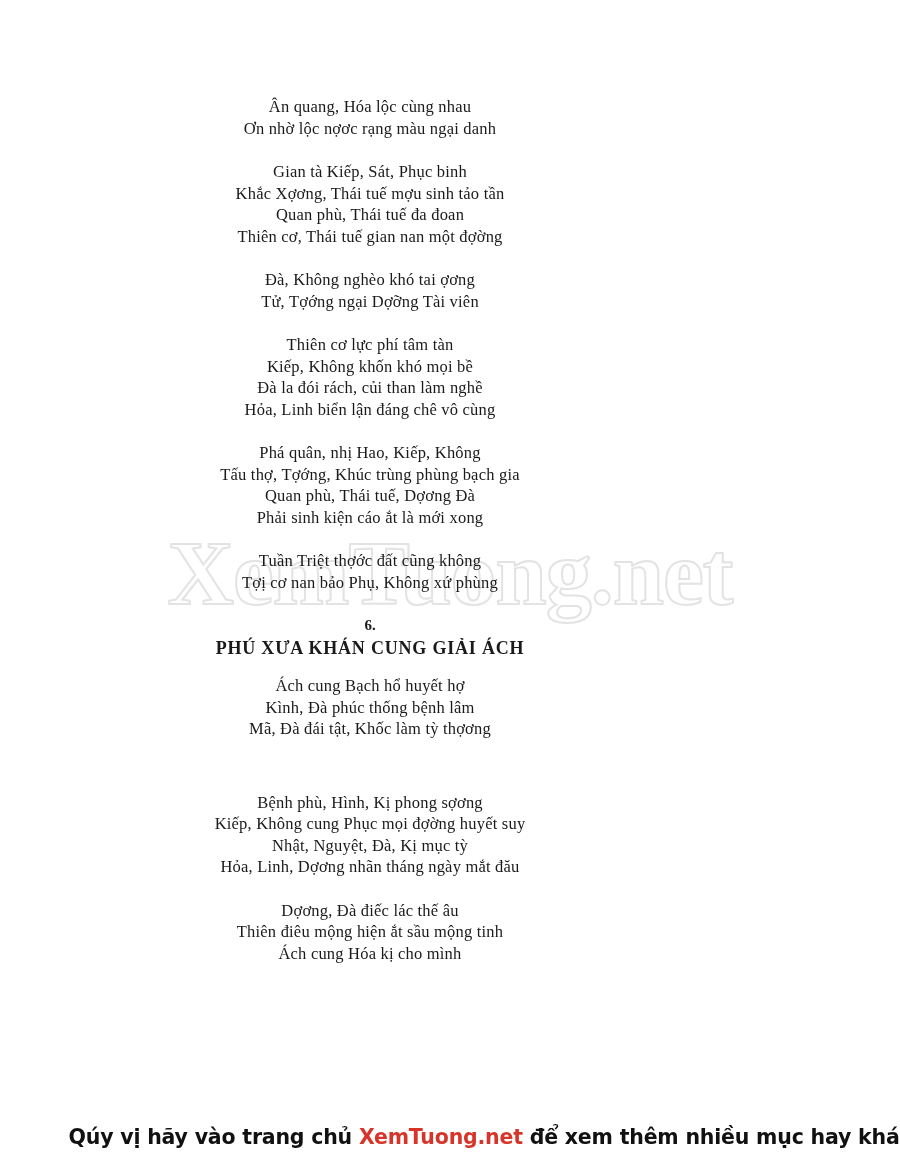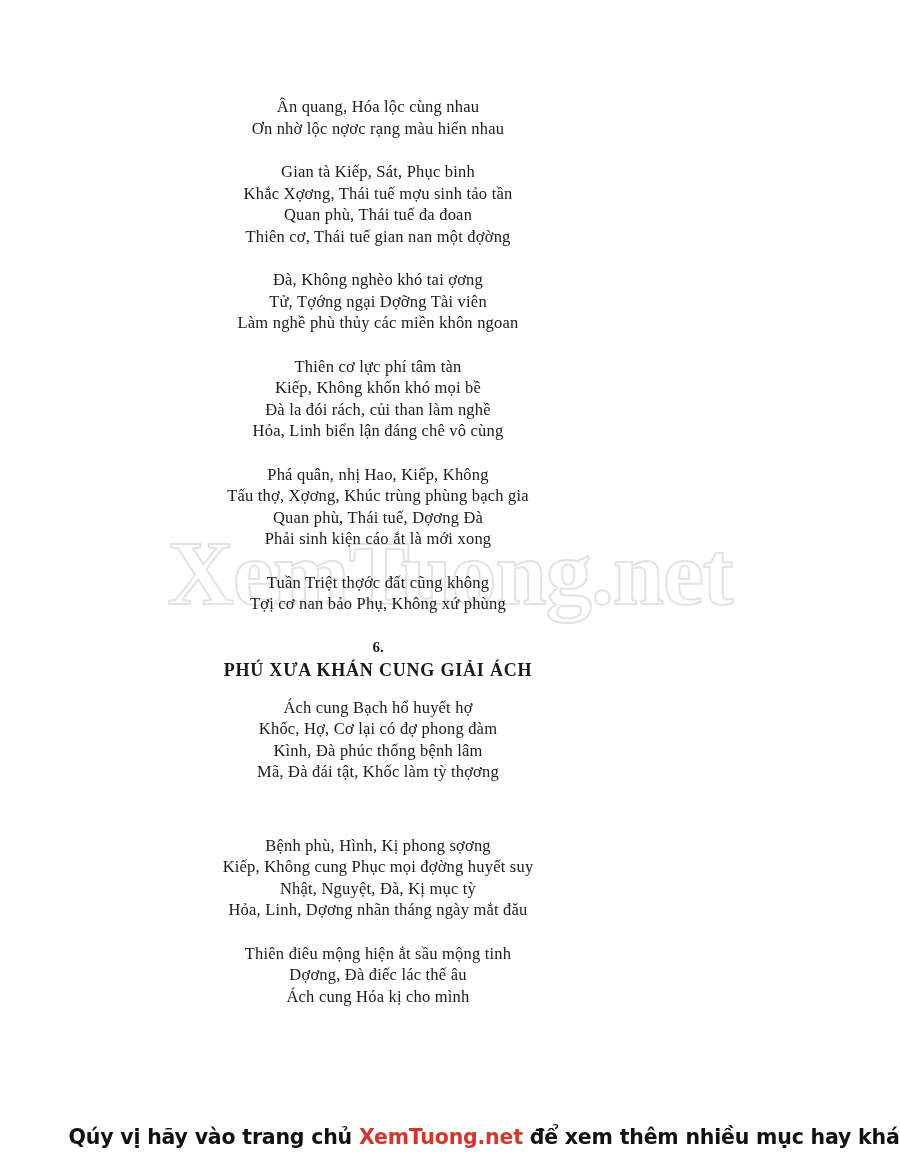--- a/index.html
+++ b/index.html
@@ -19,21 +19,21 @@
   .page {
     position: relative;
     width: 900px;
     height: 1165px;
     box-sizing: border-box;
   }
 
   .content {
     position: absolute;
     top: 96px;
-    left: 8px;
+    left: 0;
     width: 740px;
     text-align: center;
     z-index: 2;
   }
 
   .stanza {
     margin: 0 0 22px 0;
   }
 
   .line {
@@ -102,77 +102,75 @@
 <body>
 
 <div class="page">
 
   <div class="watermark">XemTuong.net</div>
 
   <div class="content">
 
     <div class="stanza">
       <div class="line">Ân quang, Hóa lộc cùng nhau</div>
-      <div class="line">Ơn nhờ lộc nợơc rạng màu hiển nhau</div>
+      <div class="line">Ơn nhờ lộc nợơc rạng màu ngại danh</div>
     </div>
 
     <div class="stanza">
       <div class="line">Gian tà Kiếp, Sát, Phục binh</div>
       <div class="line">Khắc Xợơng, Thái tuế mợu sinh tảo tần</div>
       <div class="line">Quan phù, Thái tuế đa đoan</div>
       <div class="line">Thiên cơ, Thái tuế gian nan một đợờng</div>
     </div>
 
     <div class="stanza">
       <div class="line">Đà, Không nghèo khó tai ợơng</div>
       <div class="line">Tử, Tợớng ngại Dợỡng Tài viên</div>
-      <div class="line">Làm nghề phù thủy các miền khôn ngoan</div>
     </div>
 
     <div class="stanza">
       <div class="line">Thiên cơ lực phí tâm tàn</div>
       <div class="line">Kiếp, Không khốn khó mọi bề</div>
       <div class="line">Đà la đói rách, củi than làm nghề</div>
       <div class="line">Hỏa, Linh biển lận đáng chê vô cùng</div>
     </div>
 
     <div class="stanza">
       <div class="line">Phá quân, nhị Hao, Kiếp, Không</div>
-      <div class="line">Tấu thợ, Xợơng, Khúc trùng phùng bạch gia</div>
+      <div class="line">Tấu thợ, Tợớng, Khúc trùng phùng bạch gia</div>
       <div class="line">Quan phù, Thái tuế, Dợơng Đà</div>
       <div class="line">Phải sinh kiện cáo ắt là mới xong</div>
     </div>
 
     <div class="stanza">
       <div class="line">Tuần Triệt thợớc đất cũng không</div>
       <div class="line">Tợị cơ nan bảo Phụ, Không xứ phùng</div>
     </div>
 
     <div class="section-number">6.</div>
     <div class="section-title">PHÚ XƯA KHÁN CUNG GIẢI ÁCH</div>
 
     <div class="stanza">
       <div class="line">Ách cung Bạch hổ huyết hợ</div>
-      <div class="line">Khốc, Hợ, Cơ lại có đợ phong đàm</div>
       <div class="line">Kình, Đà phúc thống bệnh lâm</div>
       <div class="line">Mã, Đà đái tật, Khốc làm tỳ thợơng</div>
     </div>
 
     <div class="gap-large"></div>
 
     <div class="stanza">
       <div class="line">Bệnh phù, Hình, Kị phong sợơng</div>
       <div class="line">Kiếp, Không cung Phục mọi đợờng huyết suy</div>
       <div class="line">Nhật, Nguyệt, Đà, Kị mục tỳ</div>
       <div class="line">Hỏa, Linh, Dợơng nhãn tháng ngày mắt đău</div>
     </div>
 
     <div class="stanza">
+      <div class="line">Dợơng, Đà điếc lác thế âu</div>
       <div class="line">Thiên điêu mộng hiện ắt sầu mộng tinh</div>
-      <div class="line">Dợơng, Đà điếc lác thế âu</div>
       <div class="line">Ách cung Hóa kị cho mình</div>
     </div>
 
   </div>
 
   <div class="footer"><span>Qúy vị hãy vào trang chủ </span><span class="brand">XemTuong.net</span><span> để xem thêm nhiều mục hay khác</span></div>
 
 </div>
 
 </body></html>

